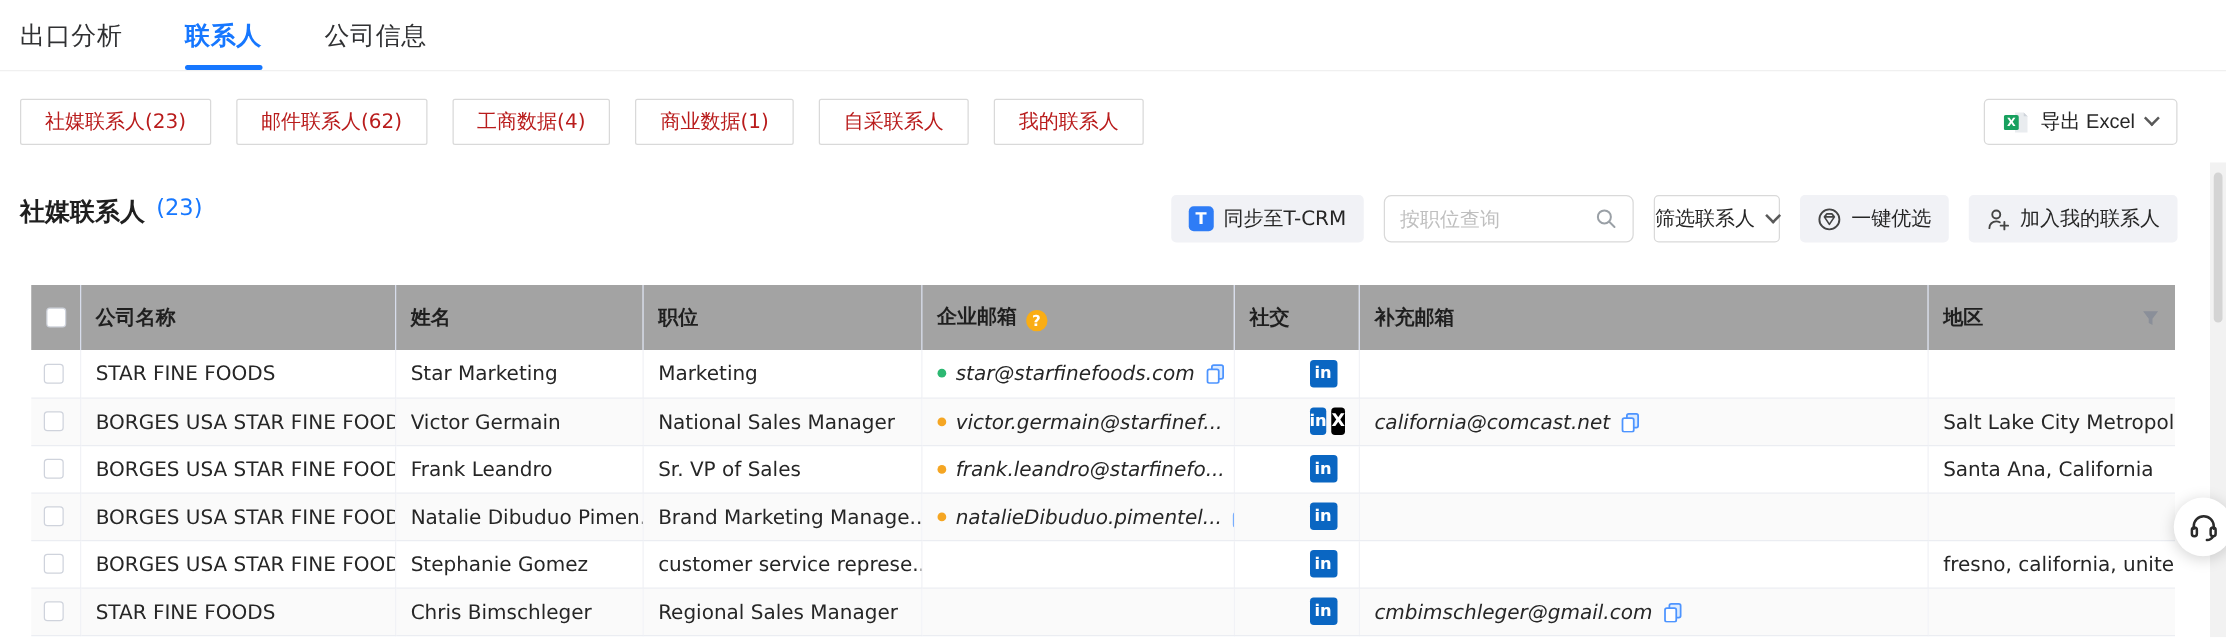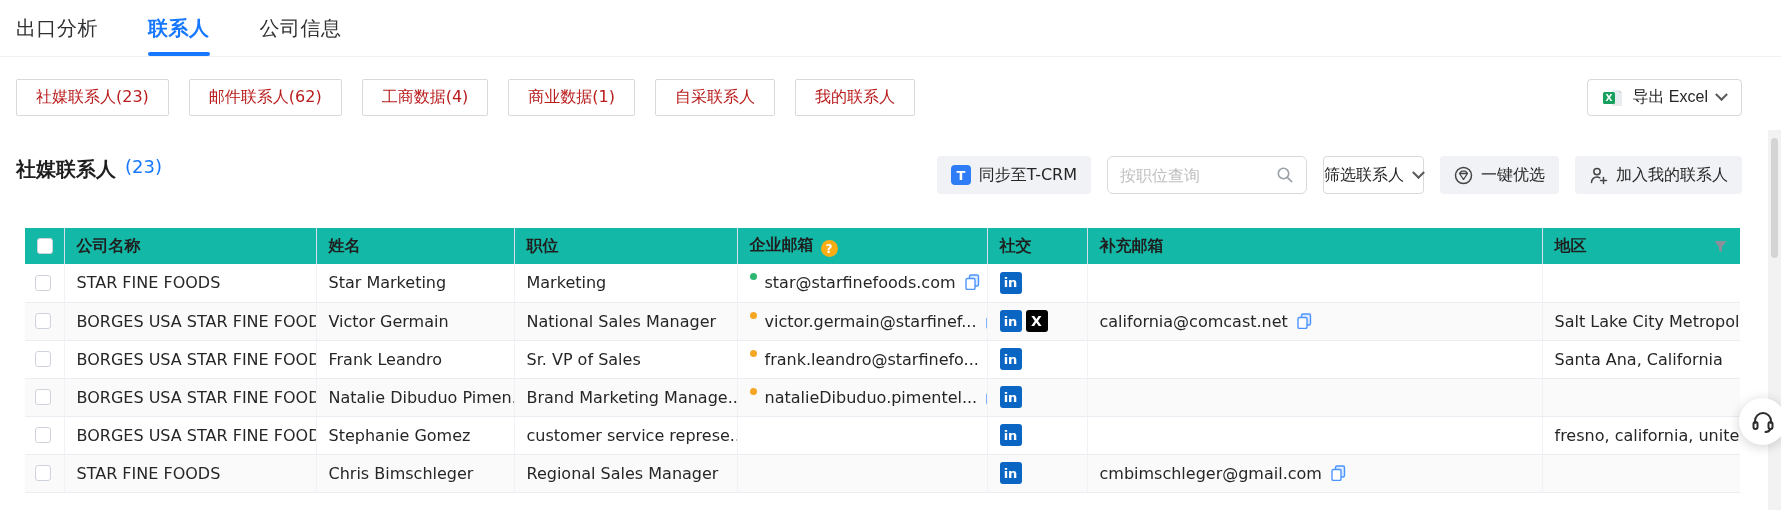--- a/index.html
+++ b/index.html
@@ -40,35 +40,35 @@
   .search-box { width:200px; height:38px; border:1px solid #d9d9d9; border-radius:6px;
               display:flex; align-items:center; padding:16px 12px; background:#fff; }
   .search-box input { border:none; outline:none; flex:1; font-size:16px; color:#262626; min-width:0;
               font-family:inherit; }
   .search-box input::placeholder { color:#bfbfbf; }
   .tcrm-ico { width:20px; height:20px; border-radius:4px; background:#2e7cf6; color:#fff;
               display:flex; align-items:center; justify-content:center; font-size:13px; font-weight:700; }
 
   
   table { margin:34px 0 0 25px; width:1715px; border-collapse:collapse; table-layout:fixed; font-size:16px; }
-  thead th { background:#14b8a6; height:36px; text-align:left; font-weight:700; color:#1f1f1f;
+  thead th { background:#a3a3a3; height:52px; text-align:left; font-weight:700; color:#1f1f1f;
              padding:0 12px; border-right:1px solid #d8ddec; white-space:nowrap; }
   thead th:last-child { border-right:none; }
   tbody td { height:38px; padding:0 12px; border-bottom:1px solid #ebedf2; border-right:1px solid #f1f2f6;
              white-space:nowrap; overflow:hidden; color:#262626; }
   tbody td:last-child { border-right:none; }
   tbody tr:nth-child(even) { background:#fafafa; }
   .cb { width:16px; height:16px; border:1px solid #cfd3dc; border-radius:3px; background:#fff; cursor:pointer; }
   th .cb { margin-left:2px; }
-  .email-cell { display:flex; align-items:flex-start; gap:8px; }
+  .email-cell { display:flex; align-items:center; gap:8px;font-style:italic; }
   .dot { width:7px; height:7px; border-radius:50%; flex:none; }
   .dot.green { background:#2db872; }
   .dot.orange { background:#f5a623; }
   .copy-ic { flex:none; cursor:pointer; }
-  .soc { display:flex; align-items:center; gap:4px; }
+  .soc { display:flex; align-items:center; gap:4px;margin-left:48px; }
   .li-ic { width:22px; height:22px; border-radius:3px; background:#0a66c2; color:#fff;
            display:flex; align-items:center; justify-content:center; font-size:13px; font-weight:700; cursor:pointer; }
   .x-ic  { width:22px; height:22px; border-radius:3px; background:#000; color:#fff;
            display:flex; align-items:center; justify-content:center; font-size:14px; font-weight:700; cursor:pointer; }
   .q-ic { width:17px; height:17px; border-radius:50%; background:#faad14; color:#fff; font-size:12px;
           font-weight:700; display:inline-flex; align-items:center; justify-content:center;
           margin-left:7px; vertical-align:-3px; cursor:pointer; }
   .th-flex { display:flex; align-items:center; }
   .th-flex .spacer { flex:1; }
 

